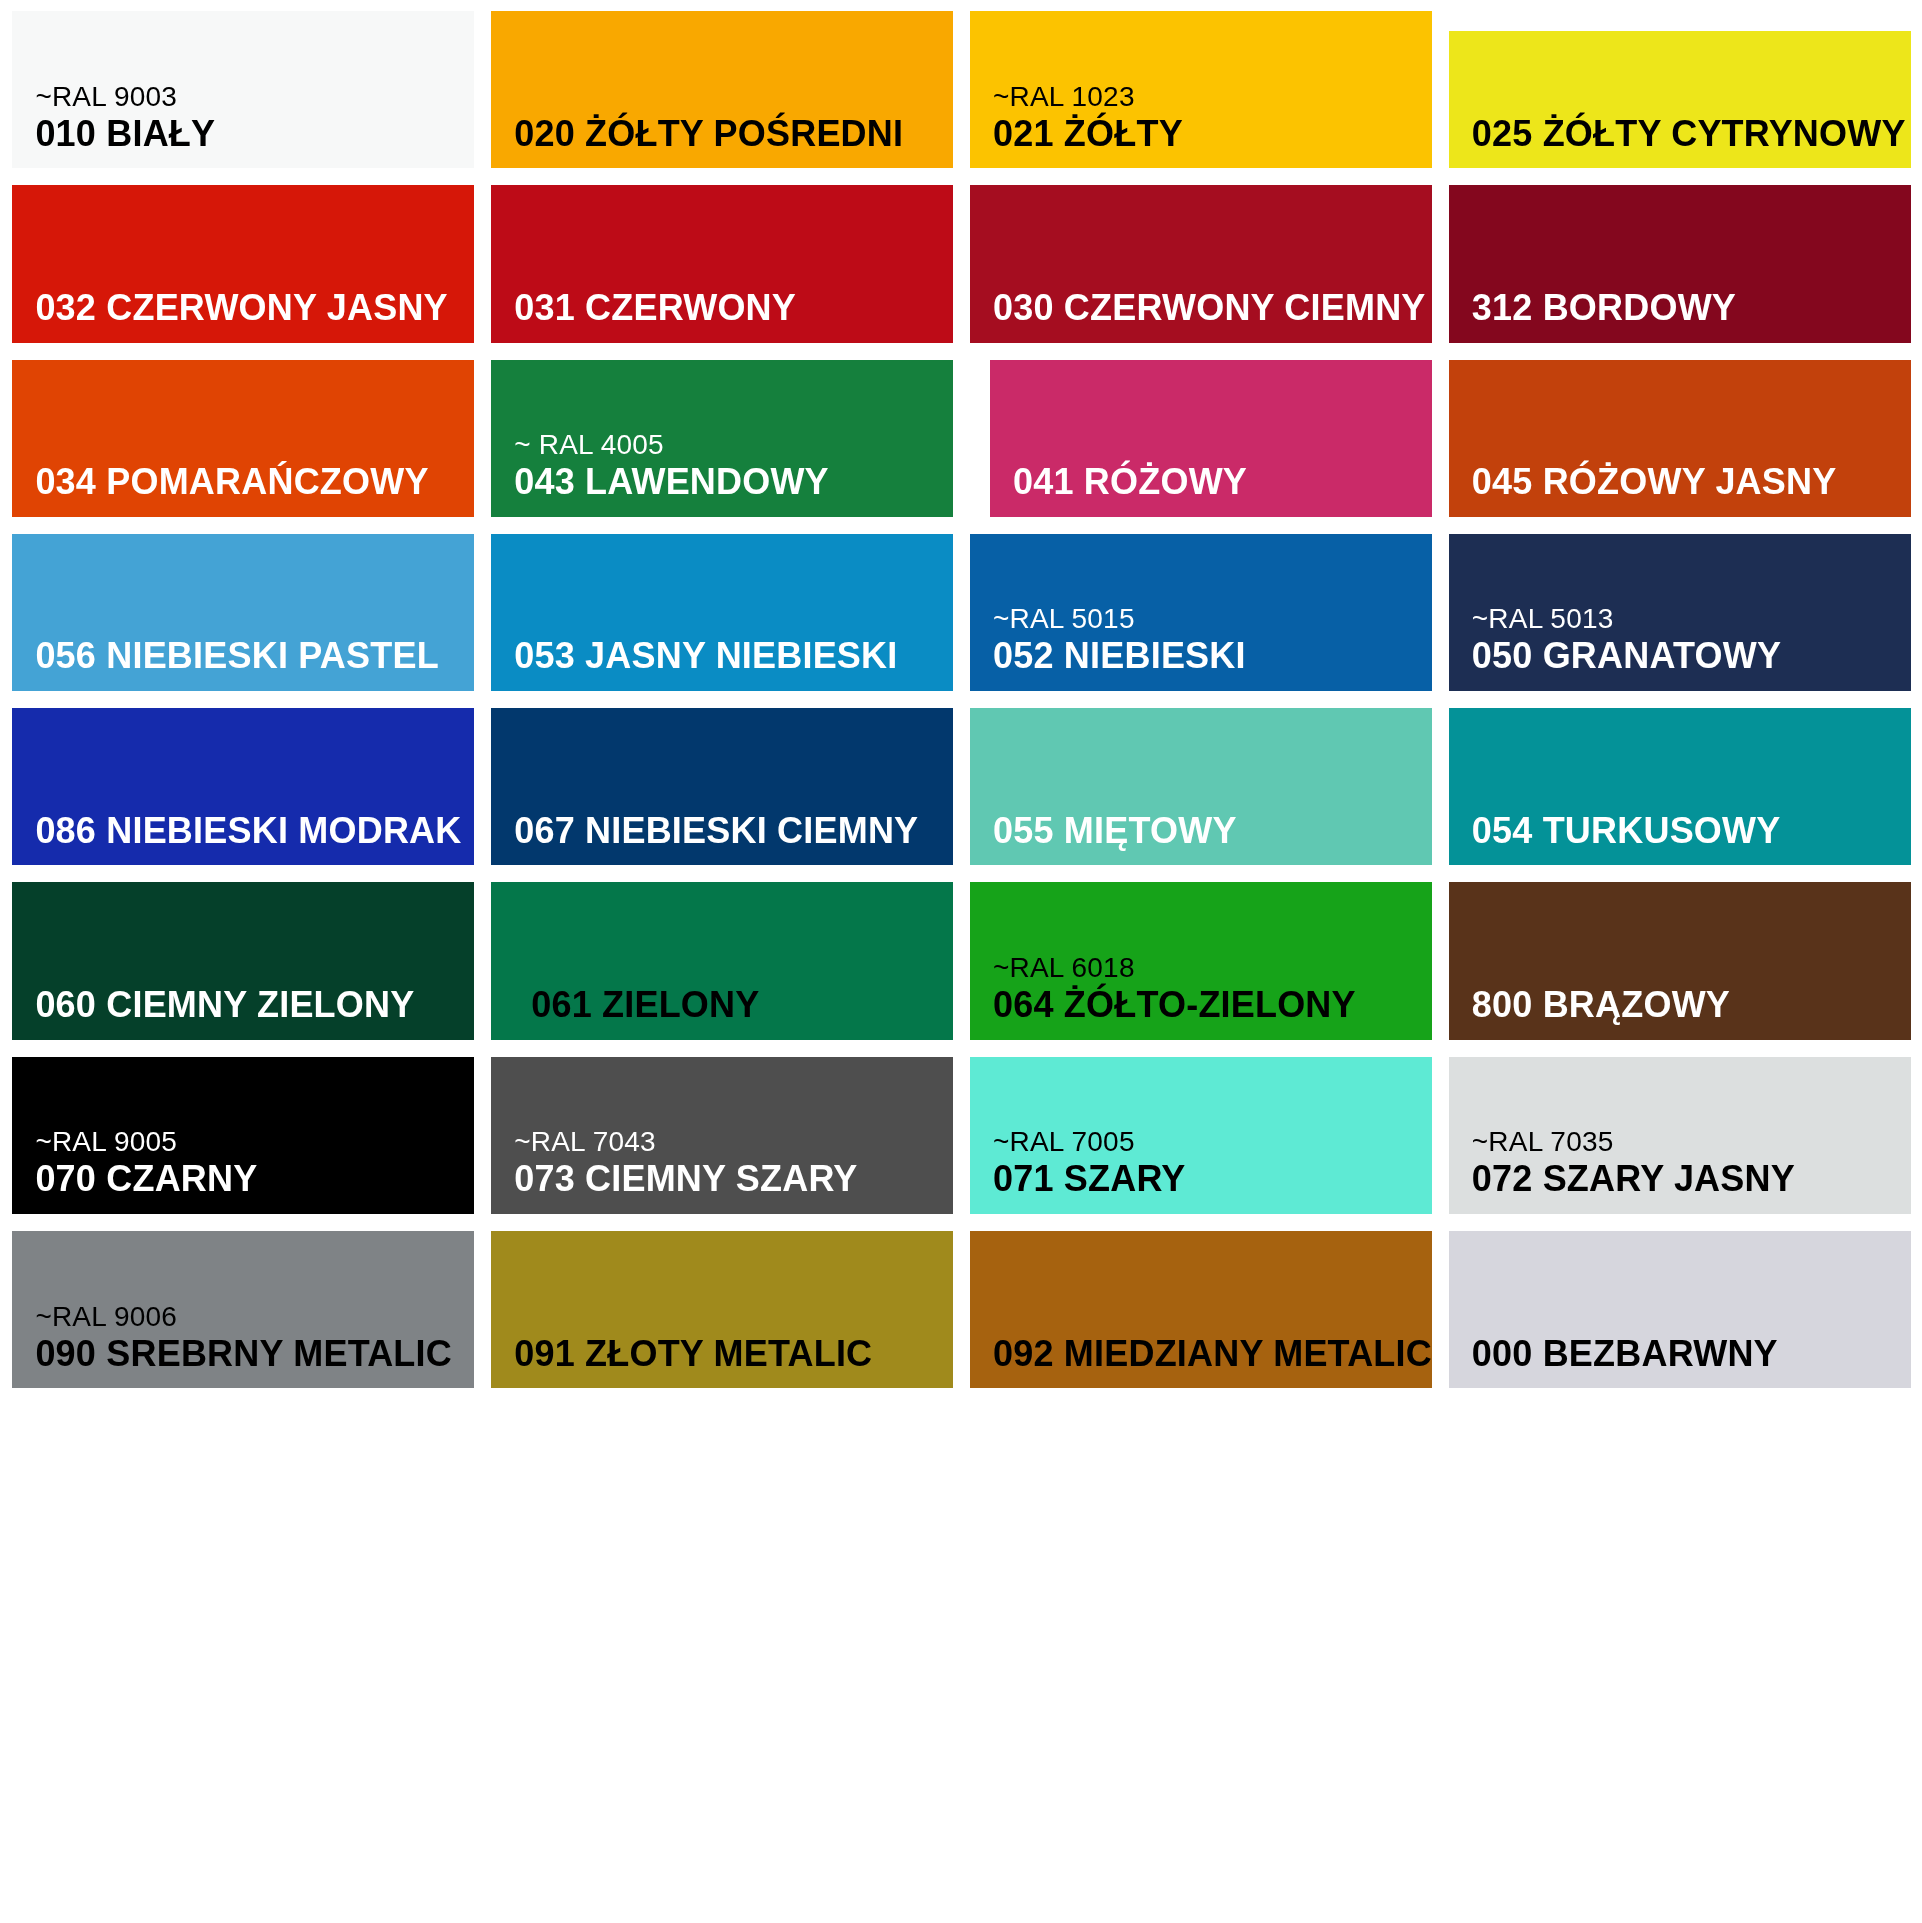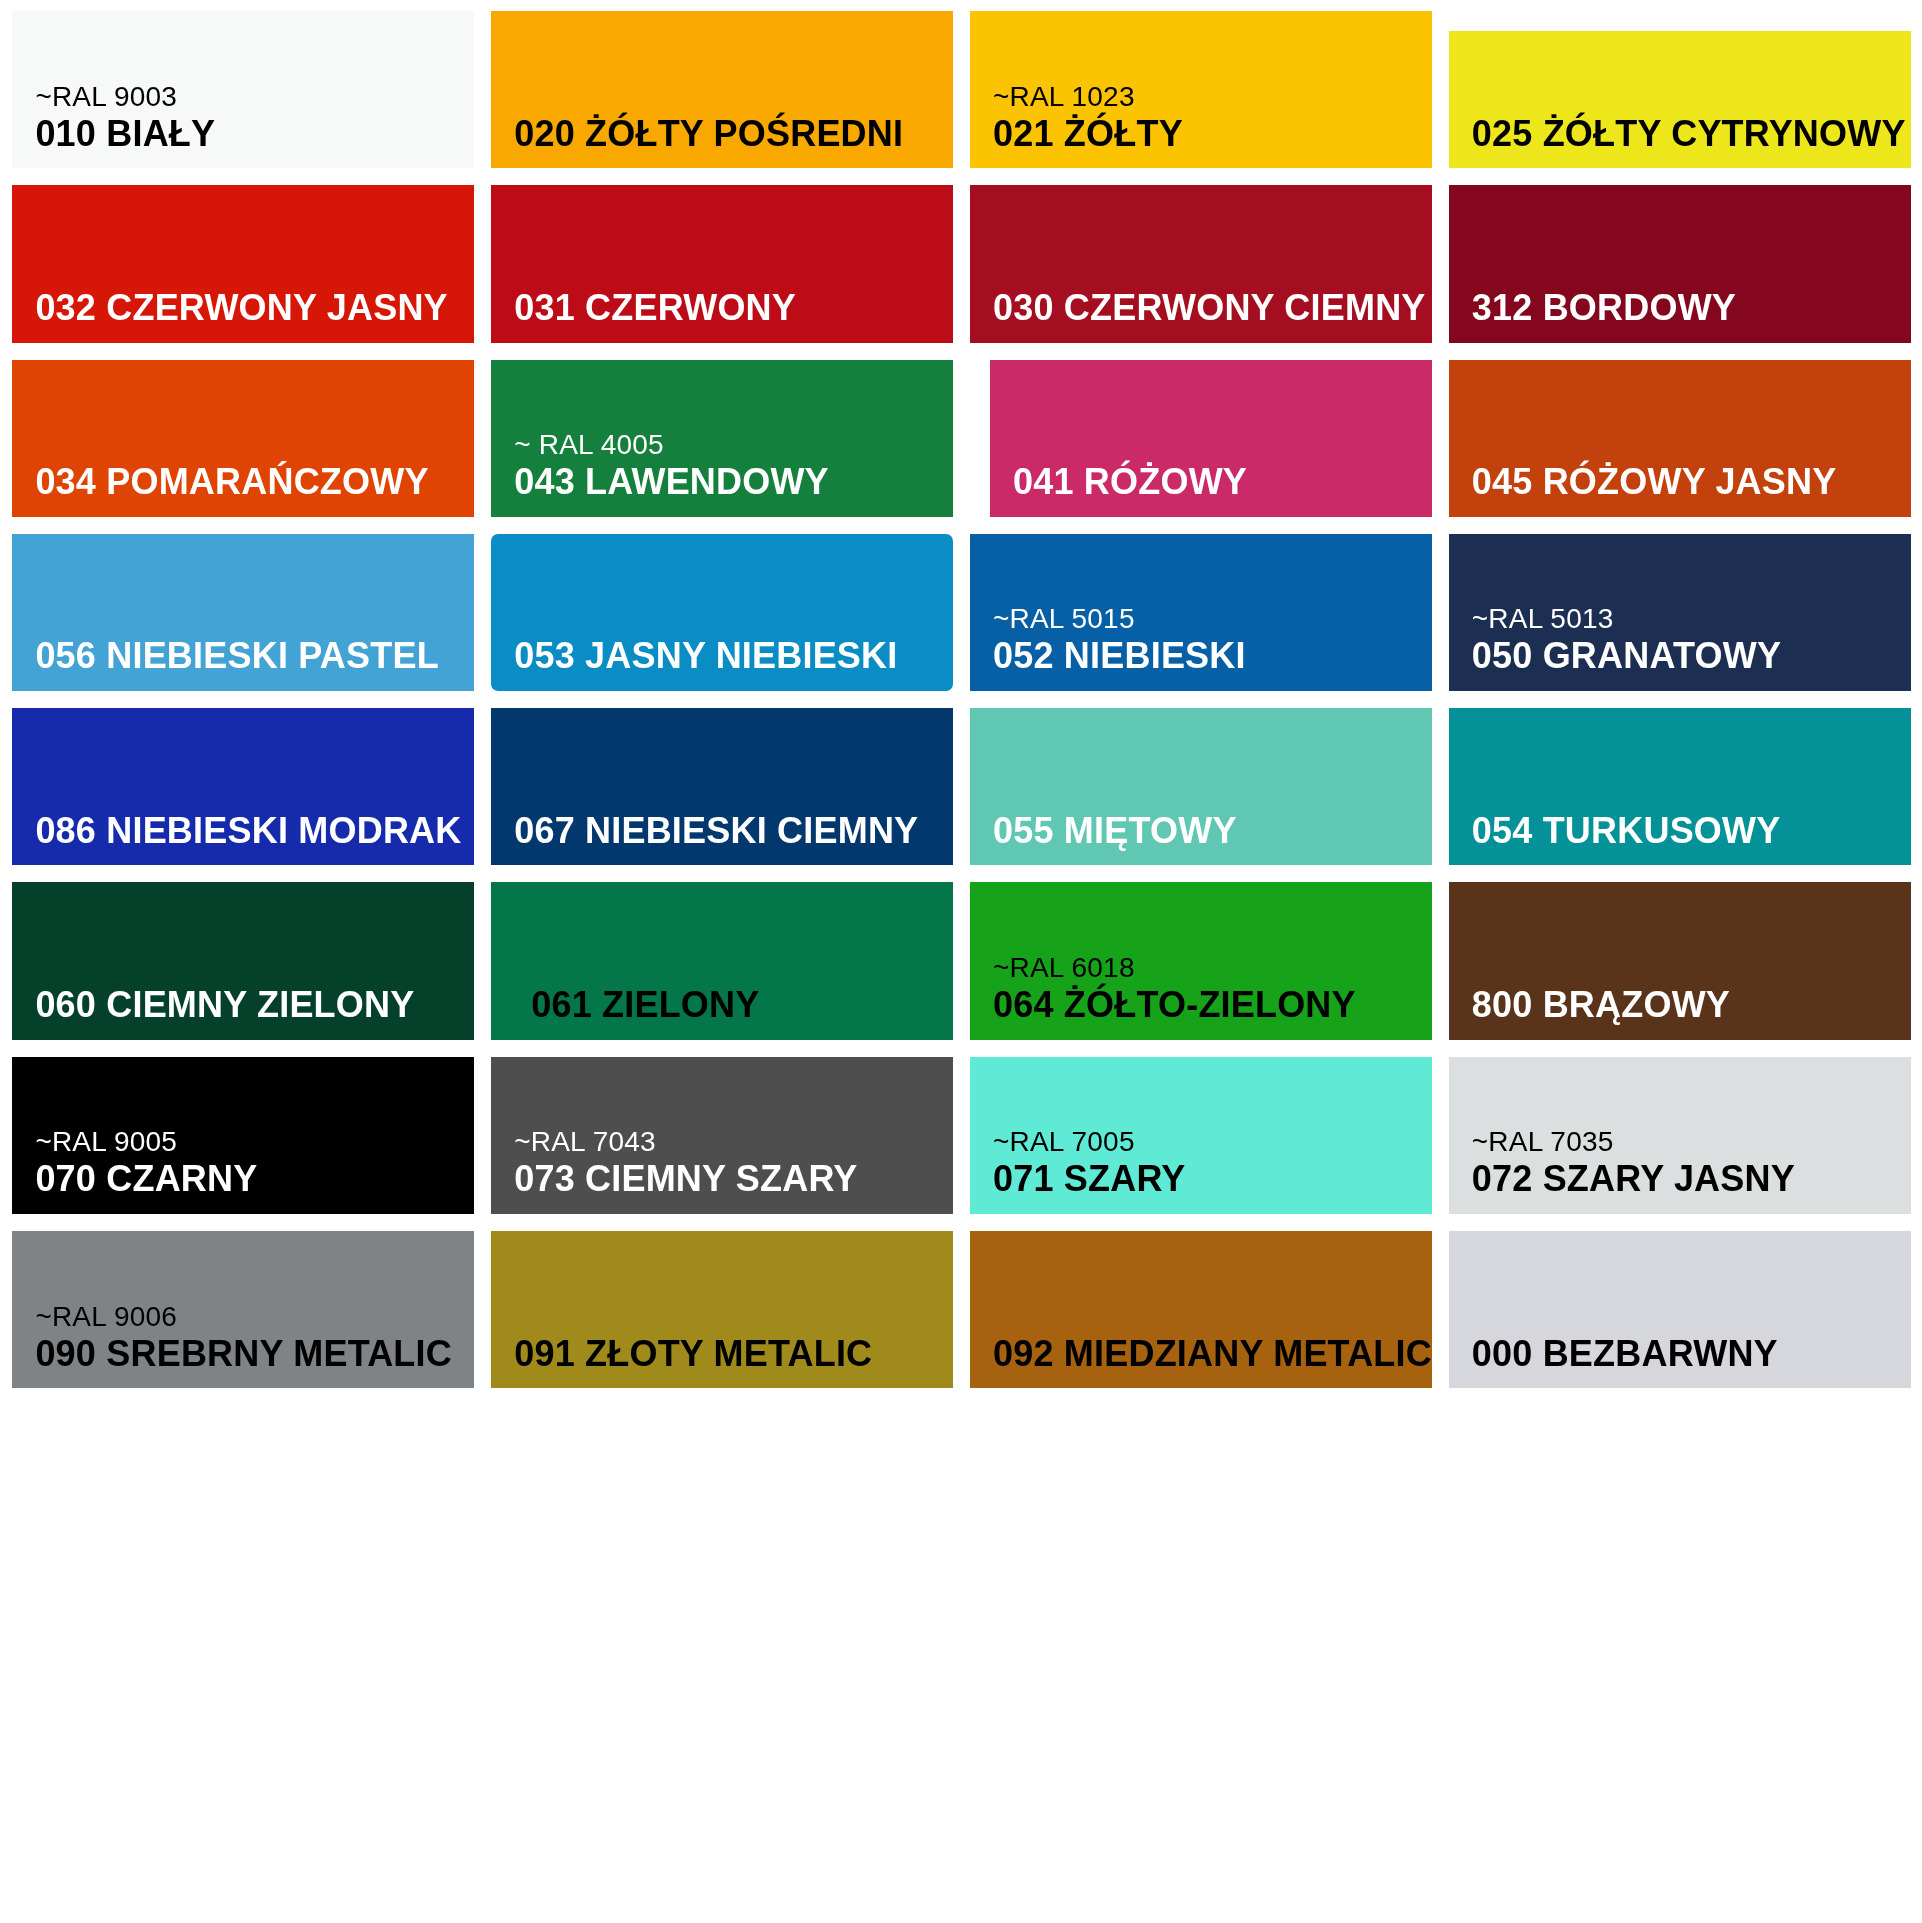--- a/index.html
+++ b/index.html
@@ -100,21 +100,21 @@
     </div>
     <div class="swatch light-text" style="background: rgb(202, 42, 104); margin-left: 20px;">
       <div class="swatch-name">041 RÓŻOWY</div>
     </div>
     <div class="swatch light-text" style="background: #c2410c; text-align: right;">
       <div class="swatch-name">045 RÓŻOWY JASNY</div>
     </div>
     <div class="swatch light-text" style="background: rgb(68, 163, 213);">
       <div class="swatch-name">056 NIEBIESKI PASTEL</div>
     </div>
-    <div class="swatch light-text" style="background: rgb(10, 140, 196); border-radius: 7px;">
+    <div class="swatch light-text" style="background: rgb(10, 140, 196);">
       <div class="swatch-name">053 JASNY NIEBIESKI</div>
     </div>
     <div class="swatch light-text" style="background: rgb(7, 96, 166);">
       <div class="swatch-ral">~RAL 5015</div>
       <div class="swatch-name">052 NIEBIESKI</div>
     </div>
     <div class="swatch light-text" style="background: rgb(29, 46, 83);">
       <div class="swatch-ral">~RAL 5013</div>
       <div class="swatch-name">050 GRANATOWY</div>
     </div>

